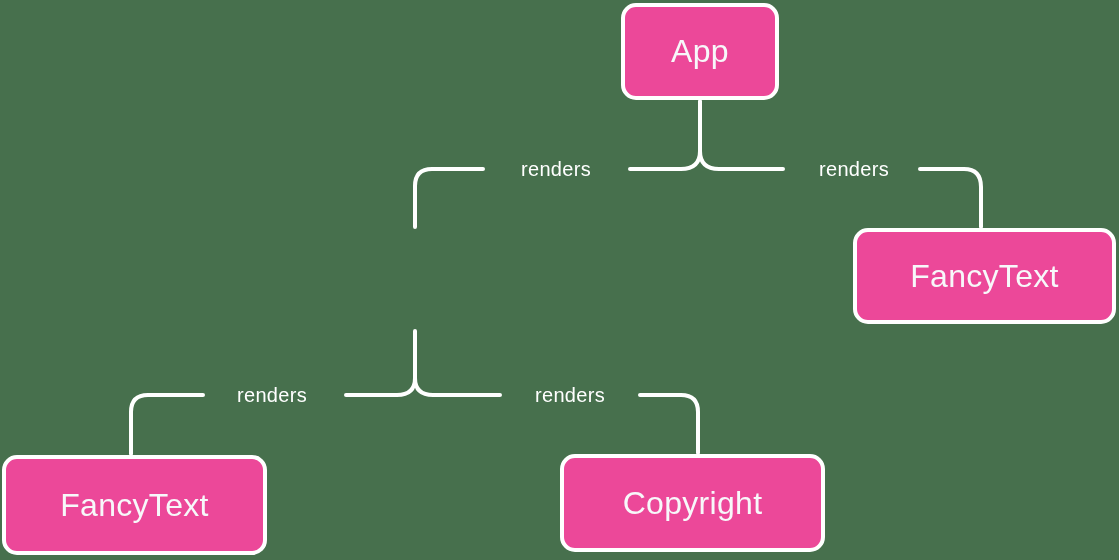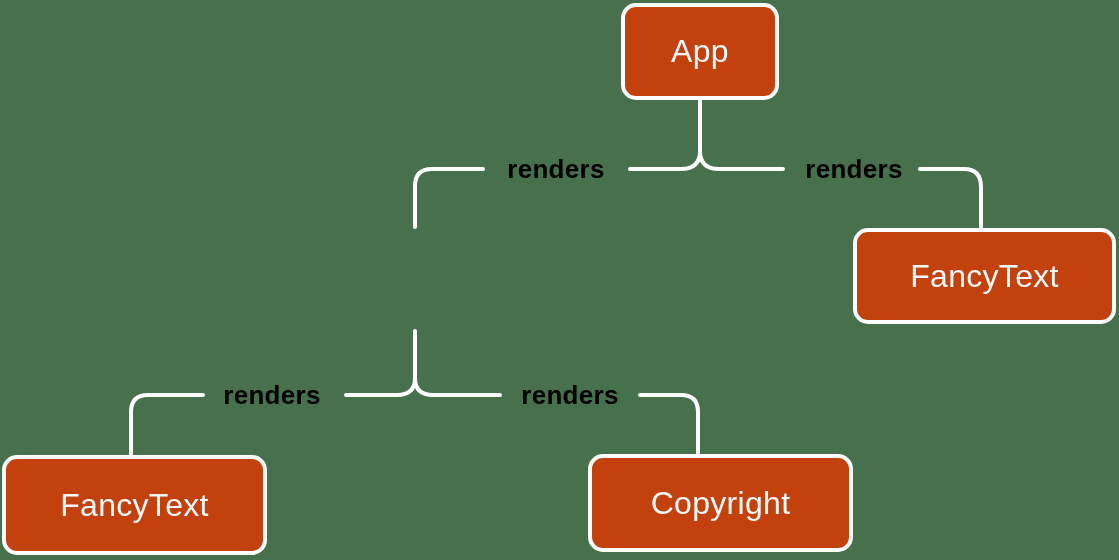--- a/index.html
+++ b/index.html
@@ -23,43 +23,43 @@
   }
   .edges-svg path {
     fill: none;
     stroke: #FFFFFF;
     stroke-width: 4;
     stroke-linecap: round;
   }
   .node {
     position: absolute;
     box-sizing: border-box;
-    background: #c2410c;
+    background: #ec4899;
     border: 4px solid #FFFFFF;
     border-radius: 15px;
     color: #F7F8FA;
     display: flex;
     align-items: center;
     justify-content: center;
     font-size: 32px;
     font-weight: 500;
     letter-spacing: 0.3px;
     white-space: nowrap;
   }
   .n-app                  { left: 621px; top: 3px;   width: 158px; height: 97px; }
   .n-inspiration          { left: 197px; top: 228px; width: 461px; height: 102px; }
   .n-fancy-top            { left: 853px; top: 228px; width: 263px; height: 96px; }
   .n-fancy-bottom         { left: 2px;   top: 455px; width: 265px; height: 100px; }
-  .n-copyright            { left: 588px; top: 454px; width: 265px; height: 98px; }
+  .n-copyright            { left: 560px; top: 454px; width: 265px; height: 98px; }
   .elabel {
     position: absolute;
     transform: translate(-50%, -50%);
-    color: #000000;
-    font-size: 26px;
-    font-weight: 700;
+    color: #ffffff;
+    font-size: 20px;
+    font-weight: 400;
     letter-spacing: 0.3px;
     white-space: nowrap;
   }
   .el-1 { left: 556px; top: 169px; }
   .el-2 { left: 854px; top: 169px; }
   .el-3 { left: 272px; top: 395px; }
   .el-4 { left: 570px; top: 395px; }
 </style>
 </head>
 <body>

